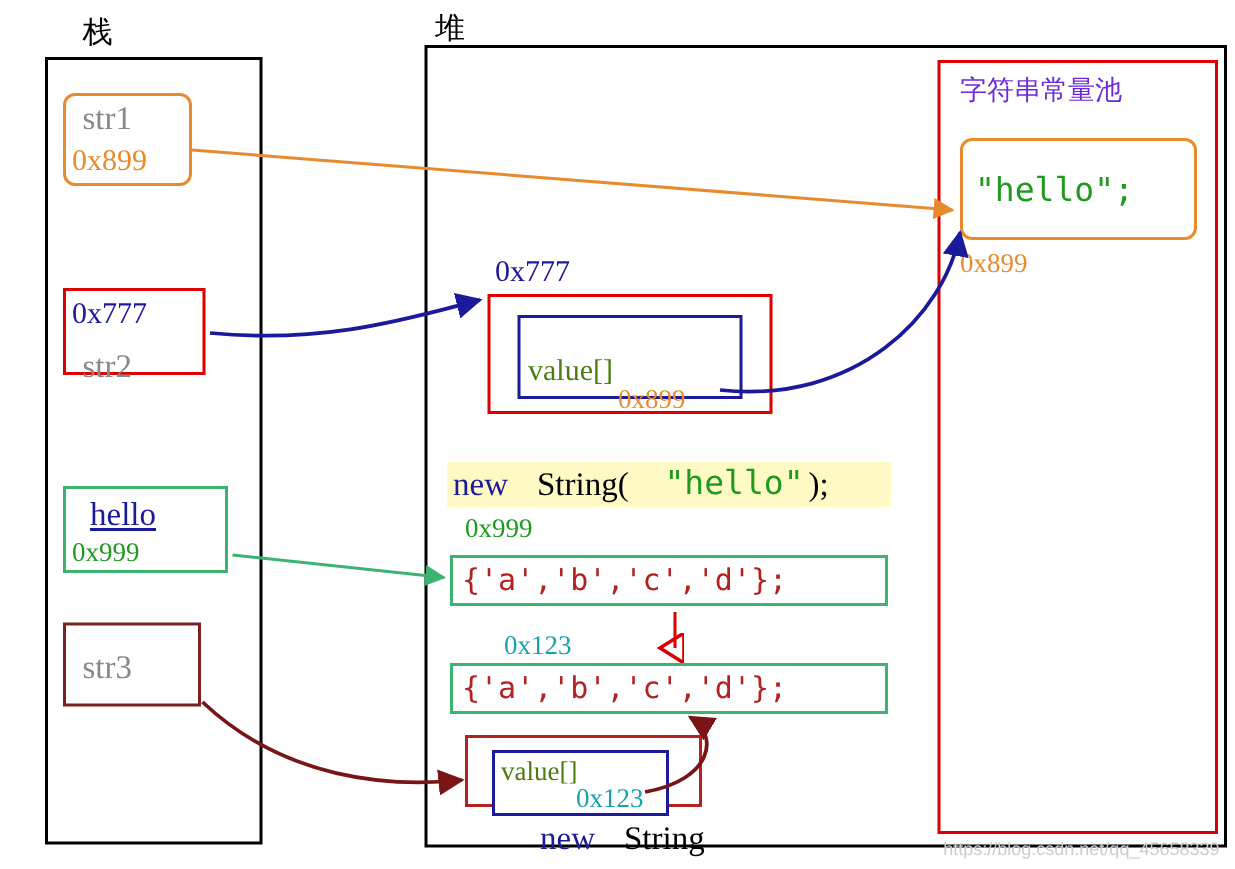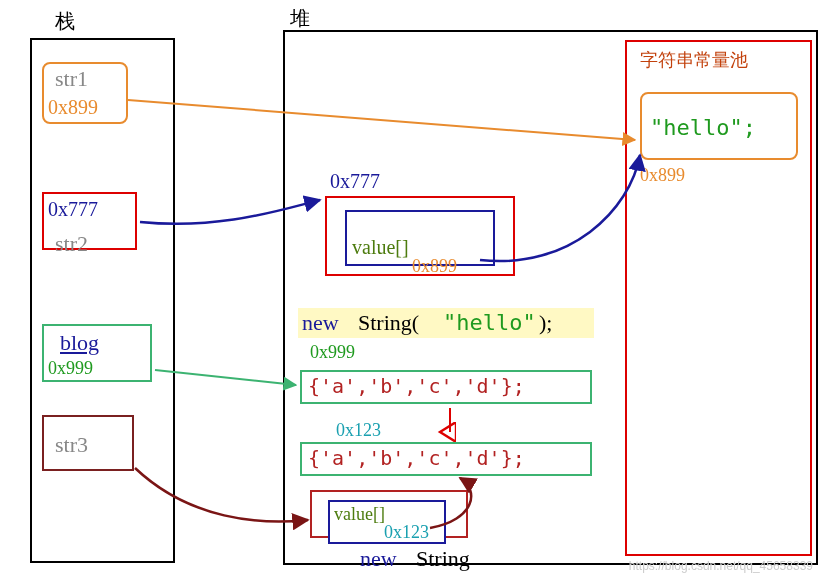--- a/index.html
+++ b/index.html
@@ -29,21 +29,21 @@
       border: 2px solid #000;
     }
     .pool-frame {
       position: absolute;
       left: 625px; top: 40px;
       width: 187px; height: 516px;
       border: 2px solid #d00;
     }
     .pool-label {
       position: absolute; left: 640px; top: 48px;
-      color: #c2410c; font-size: 18px;
+      color: #6d28d9; font-size: 18px;
       font-family: "SimSun", serif;
     }
     .box {
       position: absolute;
       background: #fff;
     }
     .str1-box {
       left: 42px; top: 62px;
       width: 86px; height: 62px;
       border: 2px solid #e88b2e;
@@ -143,21 +143,21 @@
 
   <div class="box str1-box"></div>
   <div class="txt gray f22" style="left:55px;top:66px">str1</div>
   <div class="txt orange f20" style="left:48px;top:96px">0x899</div>
 
   <div class="box str2-box"></div>
   <div class="txt blue f20" style="left:48px;top:198px">0x777</div>
   <div class="txt gray f22" style="left:55px;top:231px">str2</div>
 
   <div class="box value-box"></div>
-  <div class="txt blue f22 underline" style="left:60px;top:330px">blog</div>
+  <div class="txt blue f22 underline" style="left:60px;top:330px">hello</div>
   <div class="txt green f18" style="left:48px;top:358px">0x999</div>
 
   <div class="box str3-box"></div>
   <div class="txt gray f22" style="left:55px;top:432px">str3</div>
 
   <div class="box hello-box"></div>
   <div class="txt green f22" style="left:650px;top:115px;font-family:monospace">"hello";</div>
   <div class="txt orange f18" style="left:640px;top:165px">0x899</div>
 
   <div class="txt blue f20" style="left:330px;top:170px">0x777</div>

